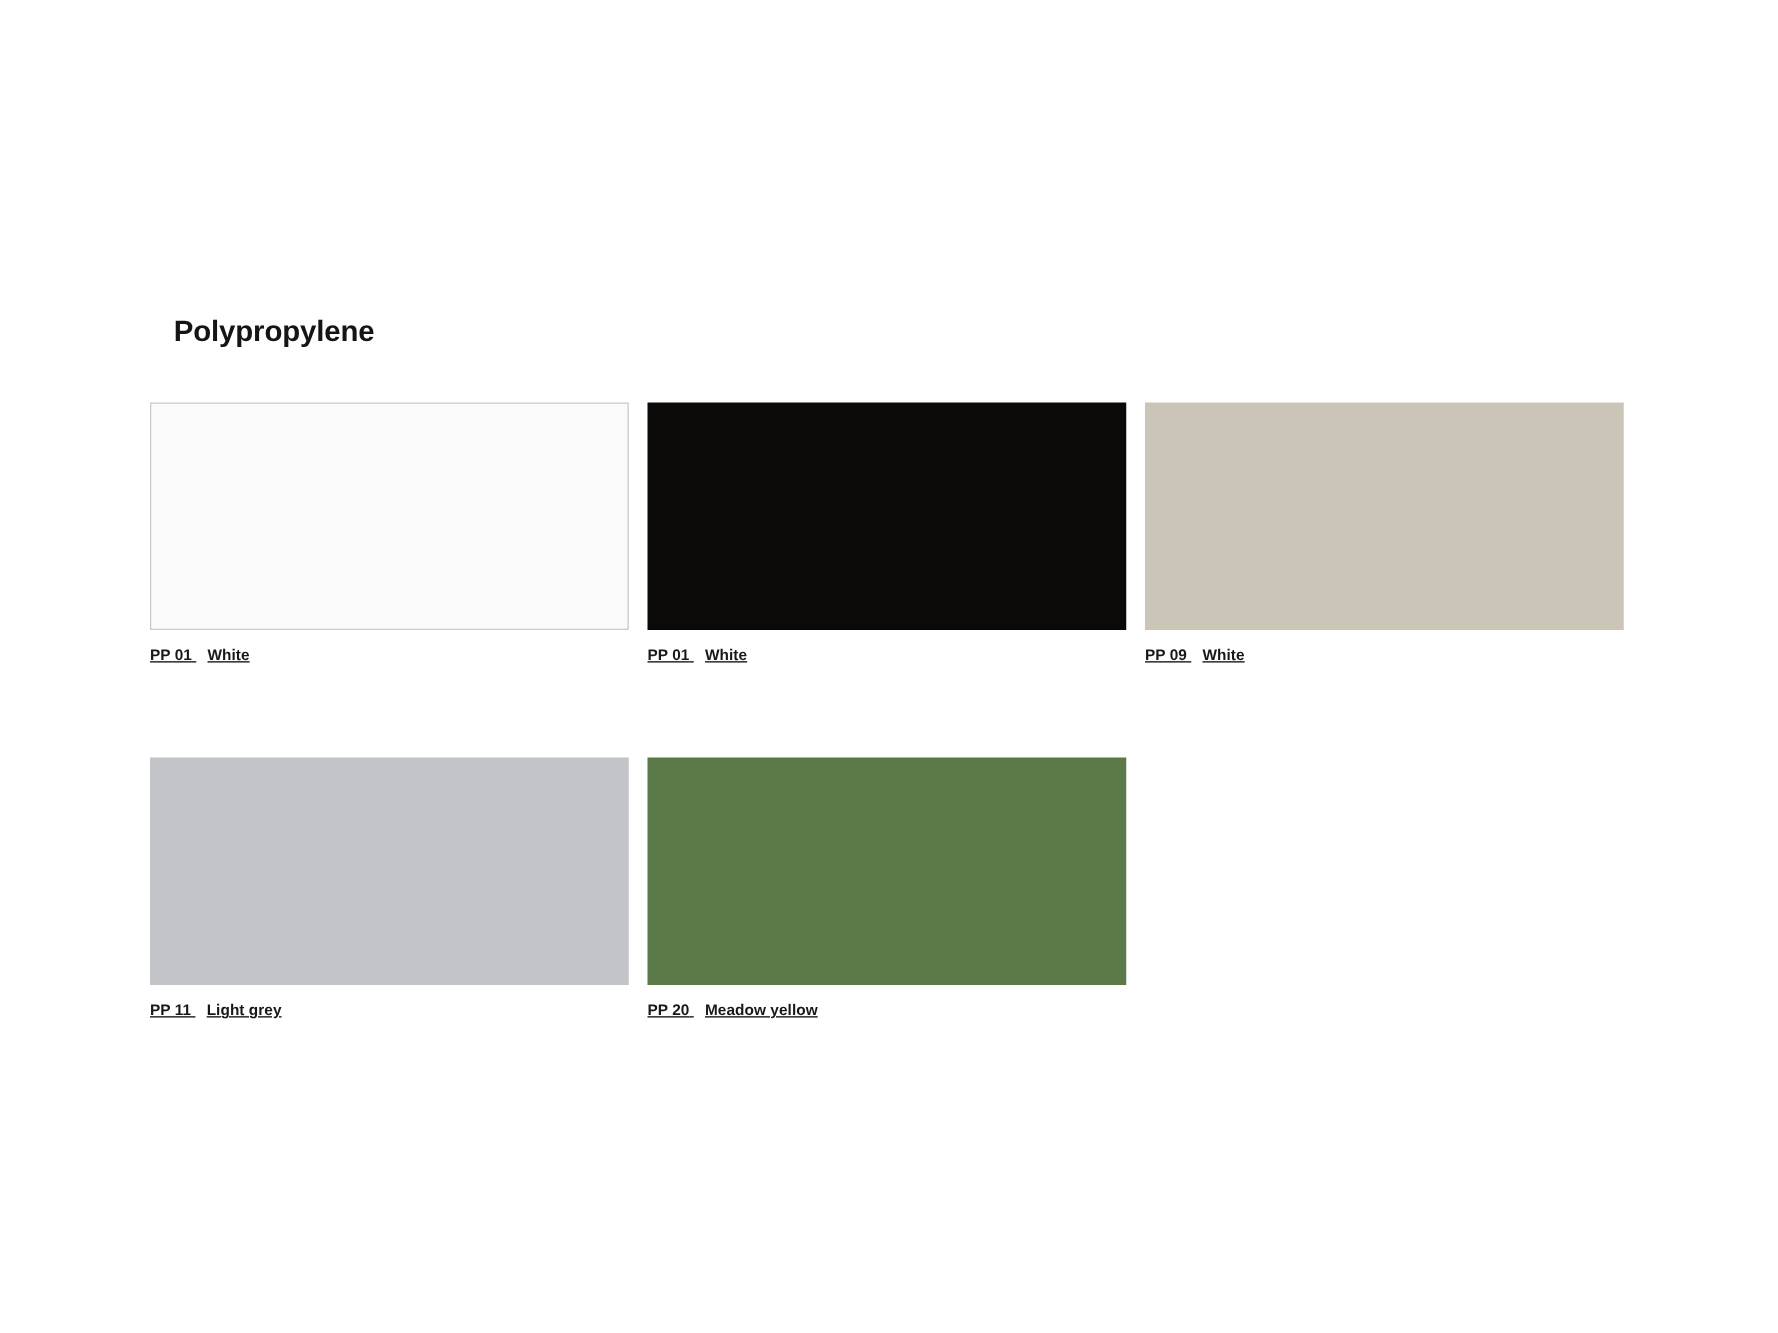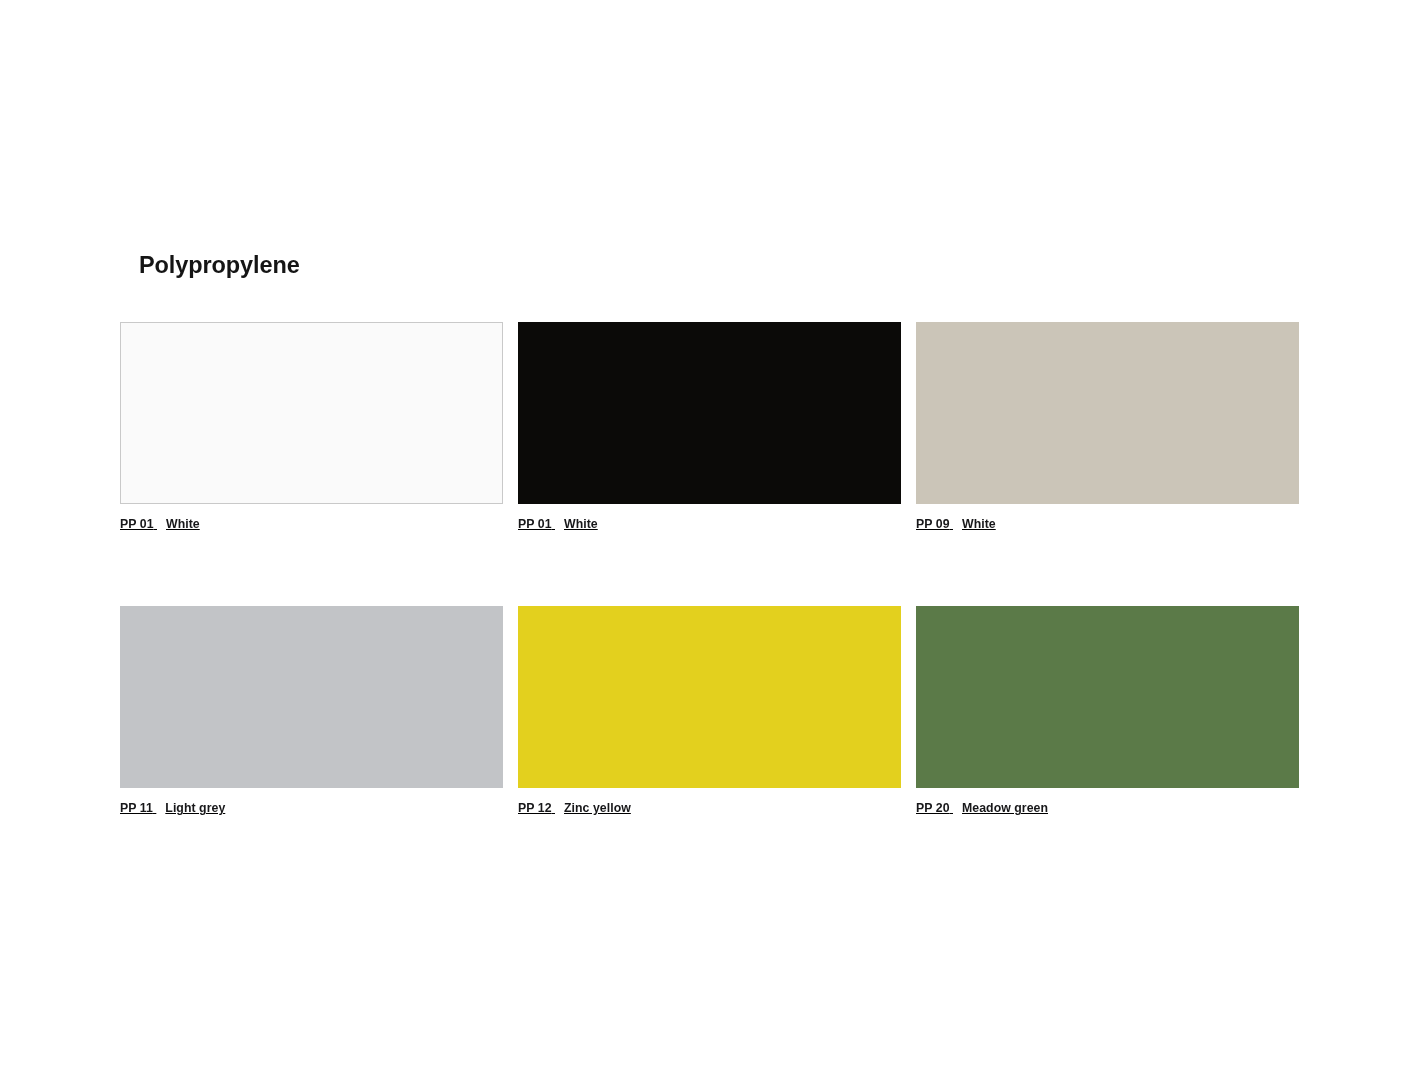--- a/index.html
+++ b/index.html
@@ -119,30 +119,23 @@
     </div>
 
     <div class="swatch-cell">
       <span class="swatch-chip" style="background-color: rgb(194, 196, 199);"></span>
       <span class="swatch-label">
         <span class="swatch-code">PP 11</span>
         <span class="swatch-name">Light grey</span>
       </span>
     </div>
 
-    <div class="swatch-cell">
-      <span class="swatch-chip" style="background-color: rgb(227, 208, 30);"></span>
-      <span class="swatch-label">
-        <span class="swatch-code">PP 12</span>
-        <span class="swatch-name">Zinc yellow</span>
-      </span>
-    </div>
 
     <div class="swatch-cell">
       <span class="swatch-chip" style="background-color: rgb(91, 122, 72);"></span>
       <span class="swatch-label">
         <span class="swatch-code">PP 20</span>
-        <span class="swatch-name">Meadow green</span>
+        <span class="swatch-name">Meadow yellow</span>
       </span>
     </div>
 
   </div>
 </div>
 
 </body></html>

